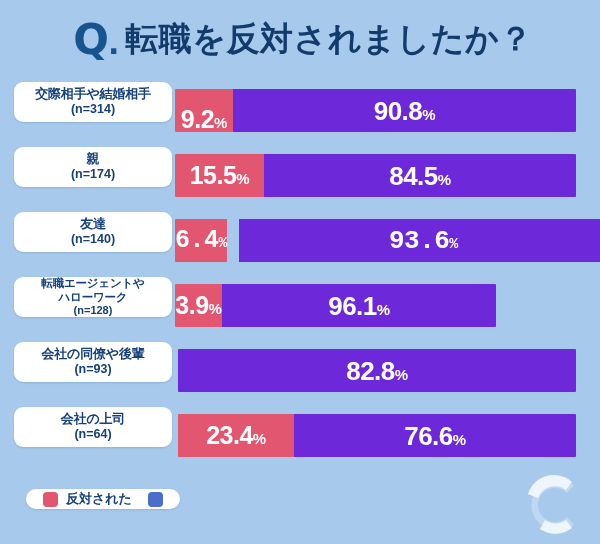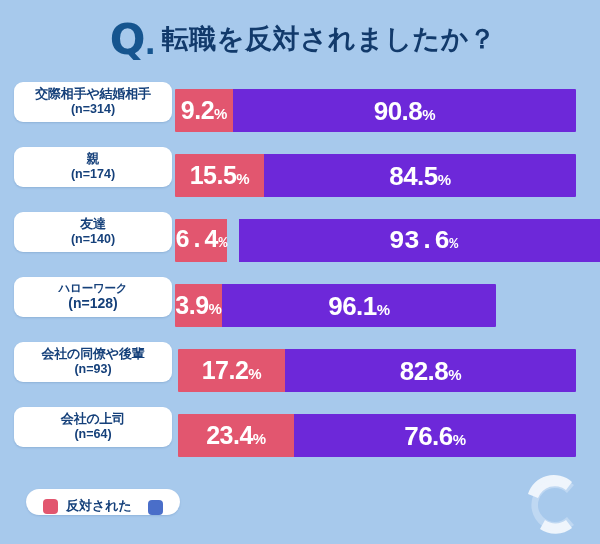--- a/index.html
+++ b/index.html
@@ -31,21 +31,21 @@
     color: #16558f;
     line-height: 1;
     letter-spacing: -1px;
     position: relative;
     top: 1px;
   }
   .q-dot {
     font-size: 30px;
   }
   .title-text {
-    font-size: 27px;
+    font-size: 33px;
     font-weight: 700;
     color: #123a6b;
     letter-spacing: 0.5px;
     white-space: nowrap;
   }
 
   
   .chart {
     position: relative;
     padding: 0 0 0 0;
@@ -78,21 +78,21 @@
     white-space: nowrap;
   }
   .label-main.small {
     font-size: 11.5px;
   }
   .label-n {
     font-size: 12.5px;
     font-weight: 700;
   }
   .label-n.small {
-    font-size: 14px;
+    font-size: 11px;
   }
 
   .bar-track {
     position: absolute;
     top: 11px;
     height: 43px;
     display: flex;
     border-radius: 1px;
     overflow: hidden;
   }
@@ -124,25 +124,25 @@
   }
   .seg-red .val {
     font-size: 25px;
   }
 
   
   .legend {
     position: absolute;
     left: 26px;
     top: 489px;
-    height: 26px;
+    height: 20px;
     background: #ffffff;
     border-radius: 15px;
     display: flex;
-    align-items: flex-end;
+    align-items: center;
     padding: 0 17px;
     gap: 16px;
     box-shadow: 0 1px 2px rgba(30,70,130,0.15);
   }
   .legend-item {
     display: flex;
     align-items: center;
     gap: 8px;
   }
   .swatch {
@@ -177,21 +177,21 @@
   <span class="title-text">転職を反対されましたか？</span>
 </div>
 
 <div class="chart" id="chart-root">
     <div class="row">
       <div class="label-box">
         <div class="label-main">交際相手や結婚相手</div>
         <div class="label-n">(n=314)</div>
       </div>
       <div class="bar-track" style="left: 175px; width: 401px;">
-        <div class="seg seg-red" style="width: 58px; flex: 0 0 58px;">
+        <div class="seg seg-red" style="width: 58px; flex: 0 0 58px; align-items: flex-end;">
           <span class="val"><span>9.2</span><span class="pct">%</span></span>
         </div>
         <div class="seg seg-blue" style="flex: 1 1 auto;">
           <span class="val"><span>90.8</span><span class="pct">%</span></span>
         </div>
       </div>
     </div>
     <div class="row">
       <div class="label-box">
         <div class="label-main">親</div>
@@ -215,41 +215,39 @@
         <div class="seg seg-red" style="width: 52px; flex: 0 0 52px;">
           <span class="val"><span>6.4</span><span class="pct">%</span></span>
         </div>
         <div class="seg seg-blue" style="flex: 1 1 auto; margin-left: 12px;">
           <span class="val"><span>93.6</span><span class="pct">%</span></span>
         </div>
       </div>
     </div>
     <div class="row">
       <div class="label-box">
+        <div class="label-main small">転職エージェントや</div>
         <div class="label-main small">ハローワーク</div>
         <div class="label-n small">(n=128)</div>
       </div>
       <div class="bar-track" style="left: 175px; width: 321px;">
         <div class="seg seg-red" style="width: 47px; flex: 0 0 47px;">
           <span class="val"><span>3.9</span><span class="pct">%</span></span>
         </div>
         <div class="seg seg-blue" style="flex: 1 1 auto;">
           <span class="val"><span>96.1</span><span class="pct">%</span></span>
         </div>
       </div>
     </div>
     <div class="row">
       <div class="label-box">
         <div class="label-main">会社の同僚や後輩</div>
         <div class="label-n">(n=93)</div>
       </div>
       <div class="bar-track" style="left: 178px; width: 398px;">
-        <div class="seg seg-red" style="width: 107px; flex: 0 0 107px;">
-          <span class="val"><span>17.2</span><span class="pct">%</span></span>
-        </div>
         <div class="seg seg-blue" style="flex: 1 1 auto;">
           <span class="val"><span>82.8</span><span class="pct">%</span></span>
         </div>
       </div>
     </div>
     <div class="row">
       <div class="label-box">
         <div class="label-main">会社の上司</div>
         <div class="label-n">(n=64)</div>
       </div>

